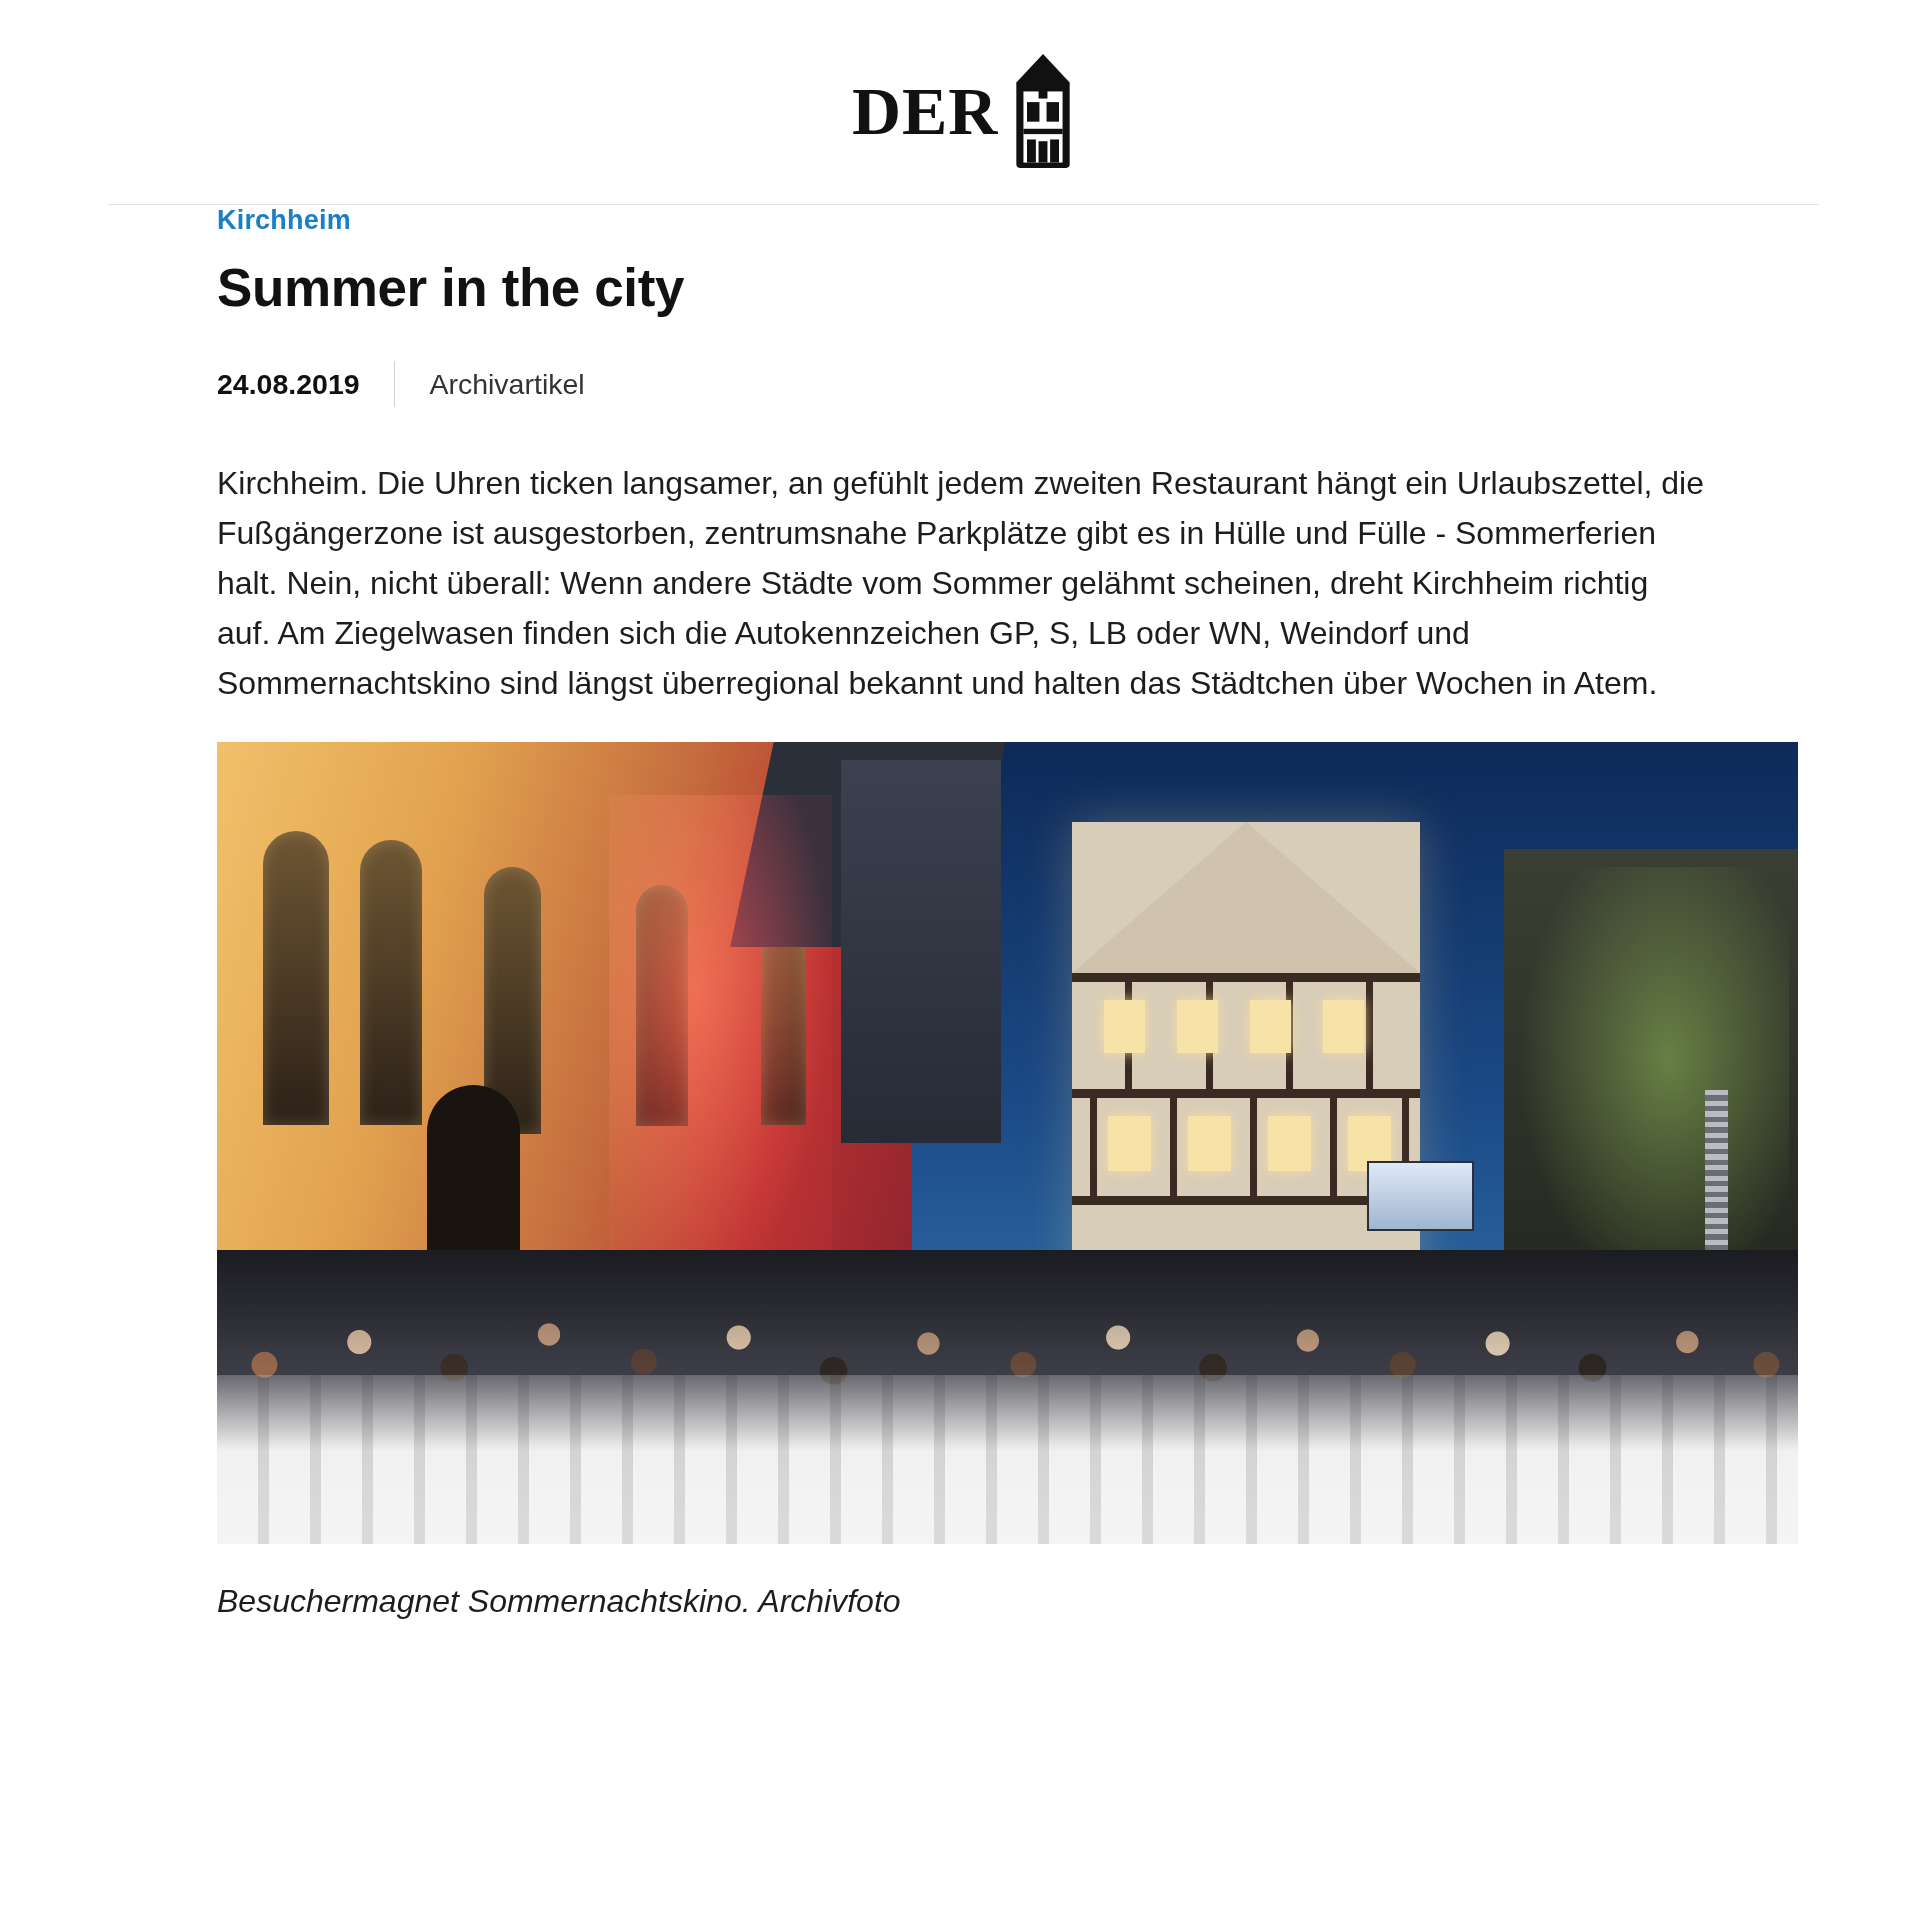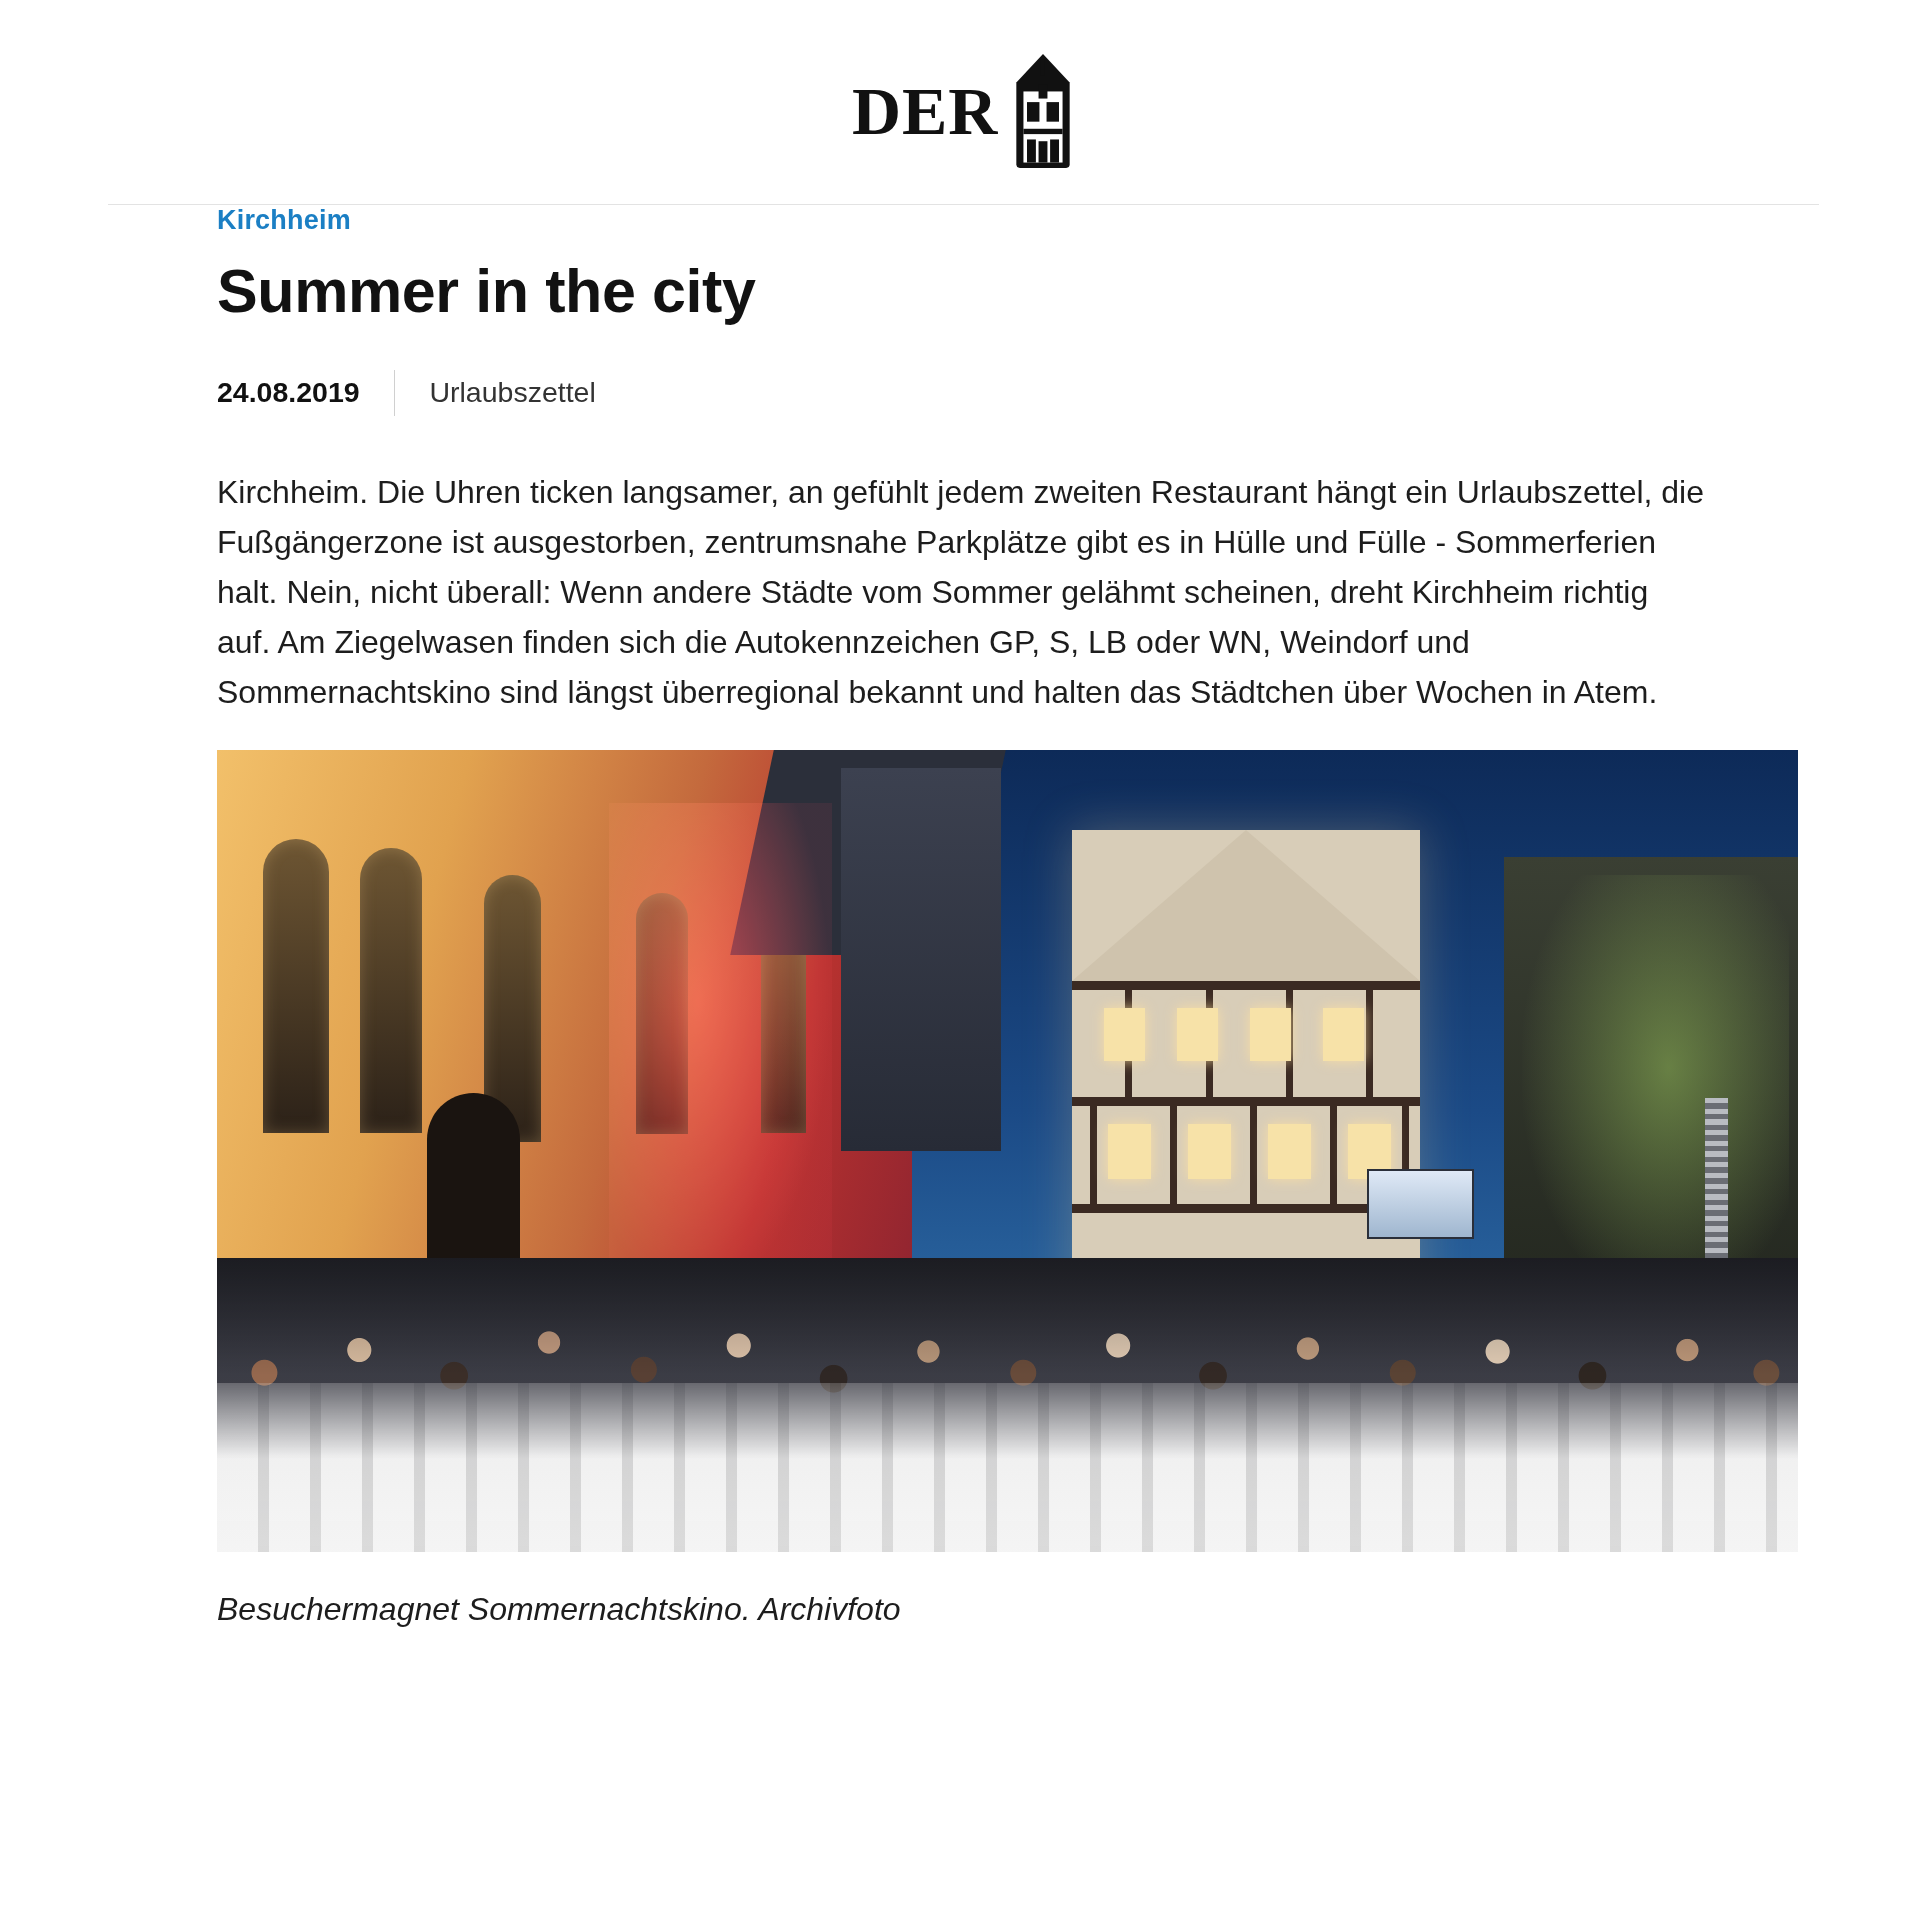--- a/index.html
+++ b/index.html
@@ -62,21 +62,21 @@
 
   .kicker {
     font-size: 27px;
     font-weight: bold;
     color: #1b7fc4;
     letter-spacing: 0.2px;
   }
 
   .headline {
     margin-top: 23px;
-    font-size: 61px;
+    font-size: 53px;
     font-weight: bold;
     color: #121212;
     letter-spacing: -0.4px;
     line-height: 1.08;
   }
 
   .meta {
     margin-top: 45px;
     display: flex;
     align-items: center;
@@ -303,21 +303,21 @@
 
 <main class="article">
 
   <div class="kicker">Kirchheim</div>
 
   <h1 class="headline">Summer in the city</h1>
 
   <div class="meta">
     <span class="meta-date">24.08.2019</span>
     <span class="meta-sep"></span>
-    <span class="meta-type">Urlaubszettel</span>
+    <span class="meta-type">Archivartikel</span>
   </div>
 
   <p class="lead">Kirchheim. Die Uhren ticken langsamer, an gefühlt jedem zweiten Restaurant hängt ein Urlaubszettel, die Fußgängerzone ist ausgestorben, zentrumsnahe Parkplätze gibt es in Hülle und Fülle - Sommerferien halt. Nein, nicht überall: Wenn andere Städte vom Sommer gelähmt scheinen, dreht Kirchheim richtig auf. Am Ziegelwasen finden sich die Autokennzeichen GP, S, LB oder WN, Weindorf und Sommernachtskino sind längst überregional bekannt und halten das Städtchen über Wochen in Atem.</p>
 
   <figure class="photo">
     <div class="photo-frame" aria-label="Open-air cinema audience on white plastic chairs in front of an illuminated gothic church and a half-timbered house at dusk">
       <div class="sky"></div>
 
       <div class="church">
         <div class="window w1"></div>

